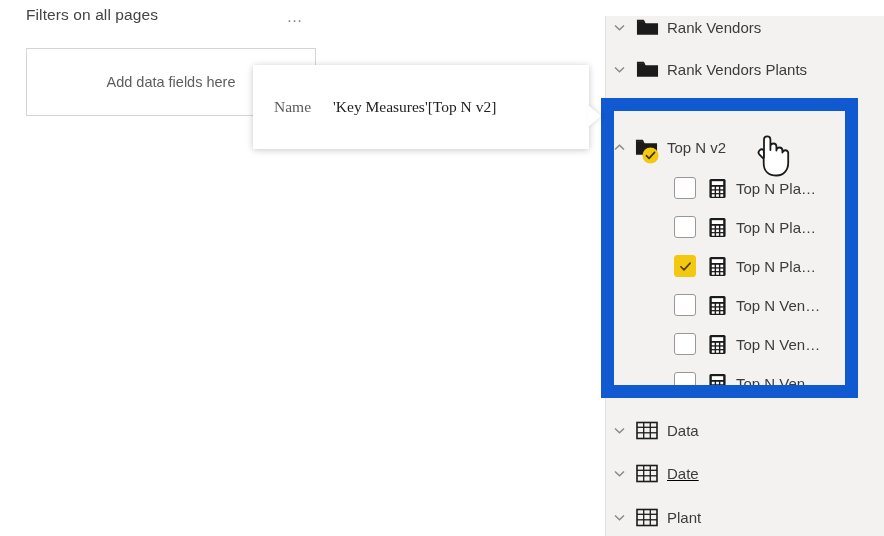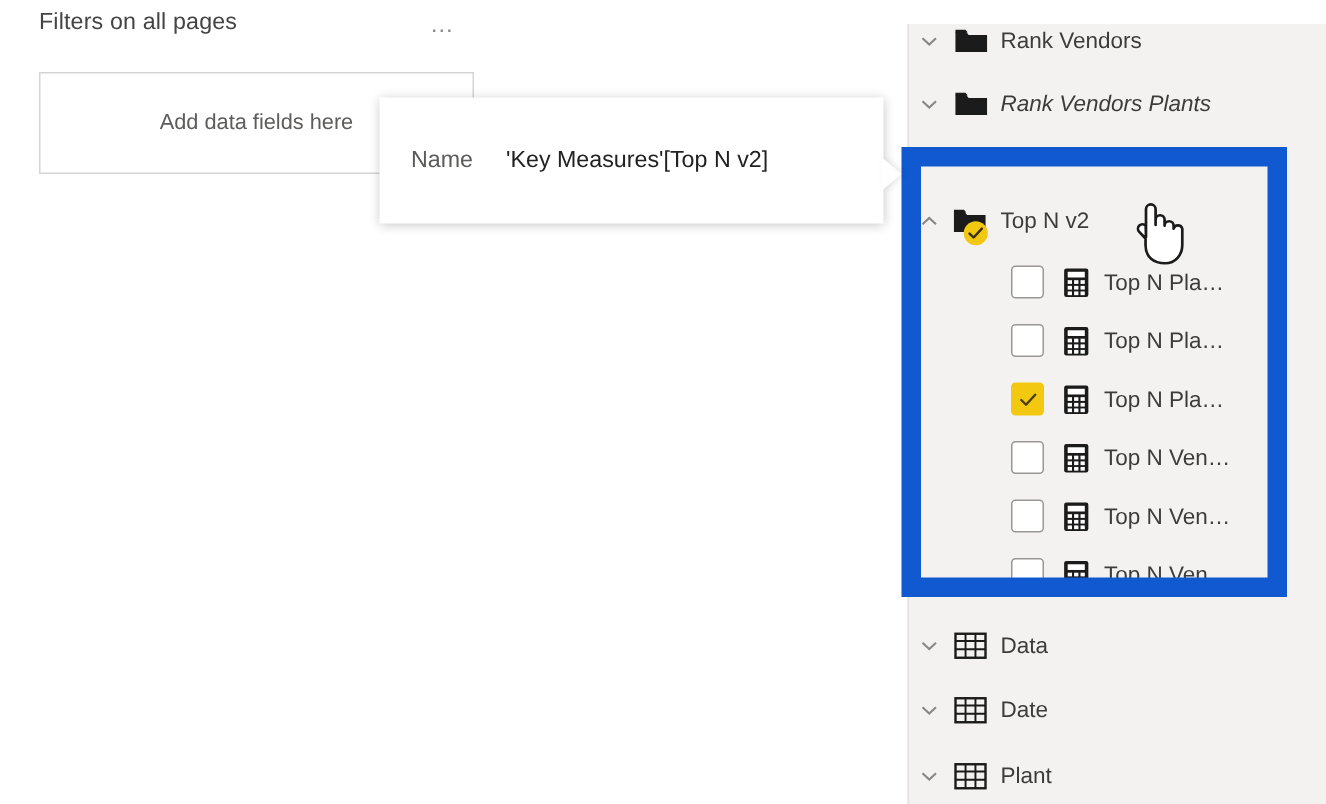--- a/index.html
+++ b/index.html
@@ -139,21 +139,21 @@
     pointer-events: none;
     z-index: 40;
   }
 
   
   .tooltip {
     position: absolute; left: 253px; top: 65px; width: 336px; height: 84px;
     background: #ffffff;
     box-shadow: 0 1px 7px rgba(0,0,0,.22);
     z-index: 60;
-    display: flex; align-items: center;
+    display: flex; align-items: center; font-family: Liberation Serif, serif;
   }
   .tooltip-tail {
     position: absolute; left: 588px; top: 105px;
     width: 0; height: 0;
     border-top: 11px solid transparent;
     border-bottom: 11px solid transparent;
     border-left: 13px solid #ffffff;
     z-index: 61;
     filter: drop-shadow(2px 0 2px rgba(0,0,0,.10));
   }
@@ -198,21 +198,21 @@
       </span>
       <span class="ficon">
         <svg width="23" height="20" viewBox="0 0 24 20">
             <path d="M1 4 h7.5 l1.7 2.1 H23 V18 H1 Z" fill="#1b1b1b"></path>
             <path d="M1 2.5 h7 l1.6 2 H1 Z" fill="#1b1b1b"></path>
           </svg>
       </span>
       <span class="flabel">Rank Vendors</span>
     </div>
 
-    <div class="field-row" style="top:38px;font-style:italic;">
+    <div class="field-row" style="top:38px;">
       <span class="chev">
         <svg width="15" height="15" viewBox="0 0 16 16">
             <path d="M3.2 5.8 L8 10.4 L12.8 5.8" fill="none" stroke="#8a8886" stroke-width="1.5"></path>
           </svg>
       </span>
       <span class="ficon">
         <svg width="23" height="20" viewBox="0 0 24 20">
             <path d="M1 4 h7.5 l1.7 2.1 H23 V18 H1 Z" fill="#1b1b1b"></path>
             <path d="M1 2.5 h7 l1.6 2 H1 Z" fill="#1b1b1b"></path>
           </svg>
@@ -387,21 +387,21 @@
             <rect x="1" y="1.5" width="20" height="16" fill="none" stroke="#1b1b1b" stroke-width="1.6"></rect>
             <line x1="1" y1="6.3" x2="21" y2="6.3" stroke="#1b1b1b" stroke-width="1.3"></line>
             <line x1="1" y1="11.8" x2="21" y2="11.8" stroke="#1b1b1b" stroke-width="1.3"></line>
             <line x1="7.7" y1="1.5" x2="7.7" y2="17.5" stroke="#1b1b1b" stroke-width="1.3"></line>
             <line x1="14.3" y1="1.5" x2="14.3" y2="17.5" stroke="#1b1b1b" stroke-width="1.3"></line>
           </svg>
       </span>
       <span class="flabel">Data</span>
     </div>
 
-    <div class="field-row" style="top:442px;">
+    <div class="field-row" style="top:442px;text-decoration:underline;">
       <span class="chev">
         <svg width="15" height="15" viewBox="0 0 16 16">
             <path d="M3.2 5.8 L8 10.4 L12.8 5.8" fill="none" stroke="#8a8886" stroke-width="1.5"></path>
           </svg>
       </span>
       <span class="ficon">
         <svg width="22" height="19" viewBox="0 0 22 19">
             <rect x="1" y="1.5" width="20" height="16" fill="none" stroke="#1b1b1b" stroke-width="1.6"></rect>
             <line x1="1" y1="6.3" x2="21" y2="6.3" stroke="#1b1b1b" stroke-width="1.3"></line>
             <line x1="1" y1="11.8" x2="21" y2="11.8" stroke="#1b1b1b" stroke-width="1.3"></line>

